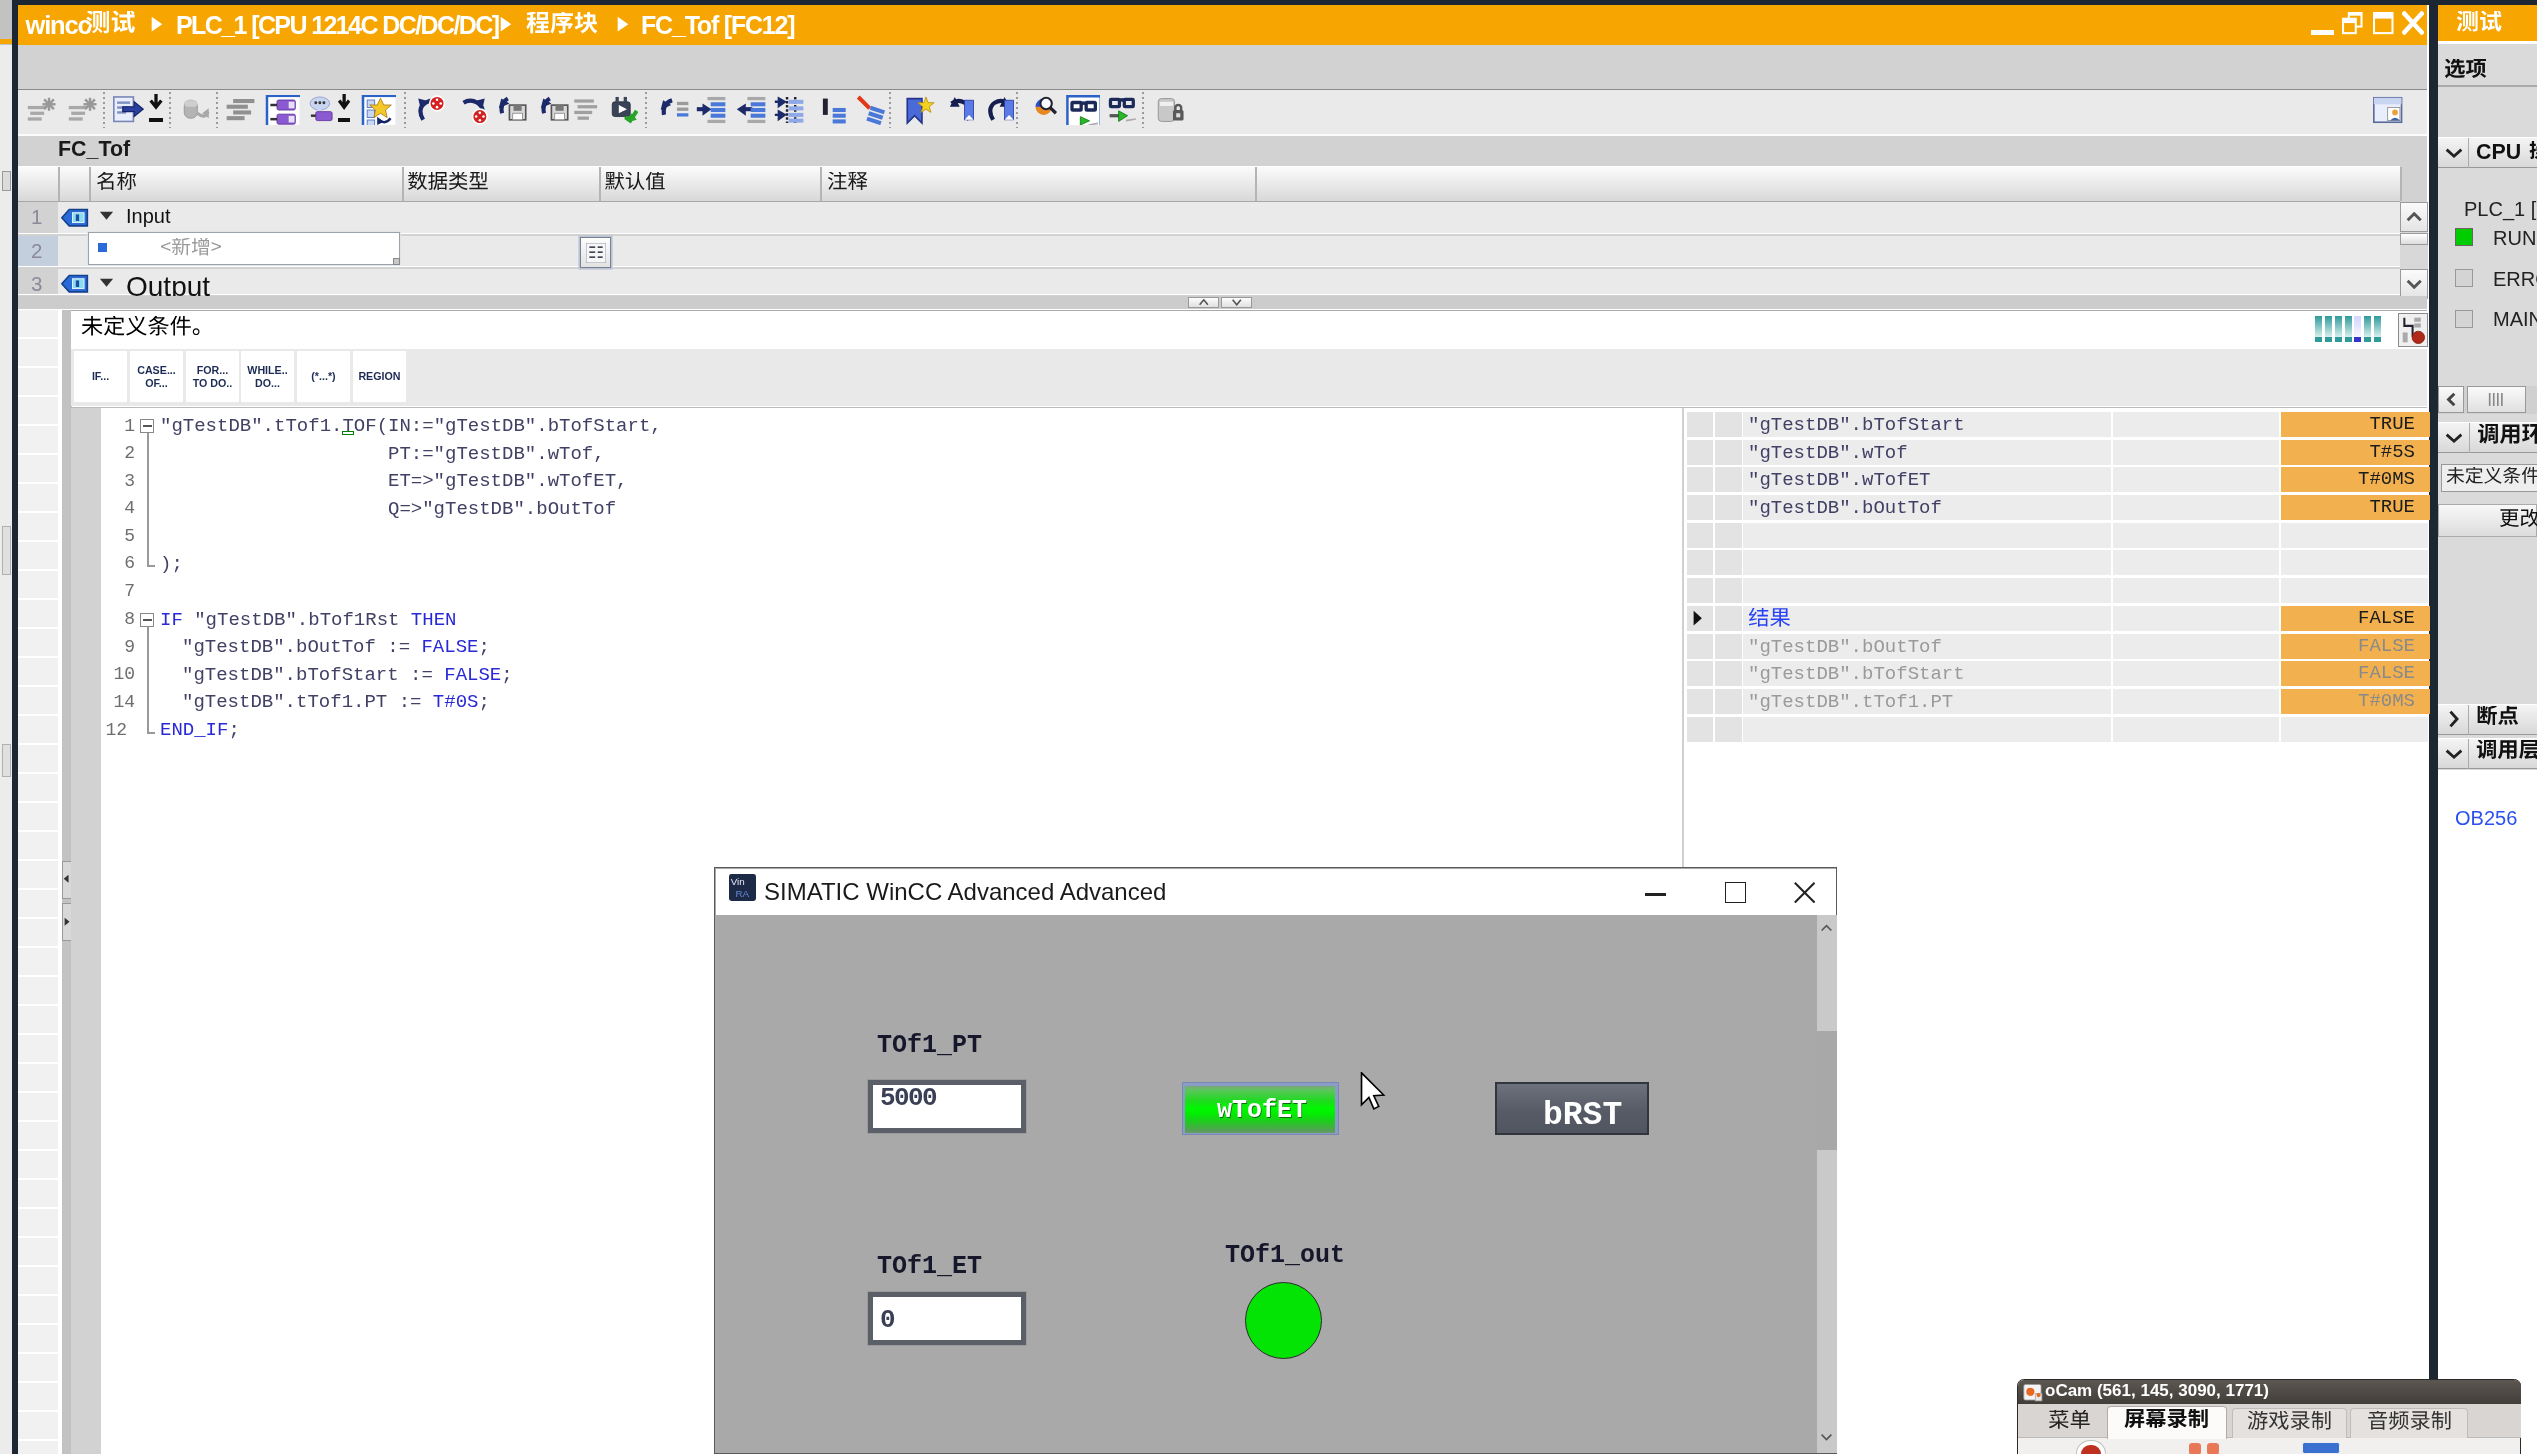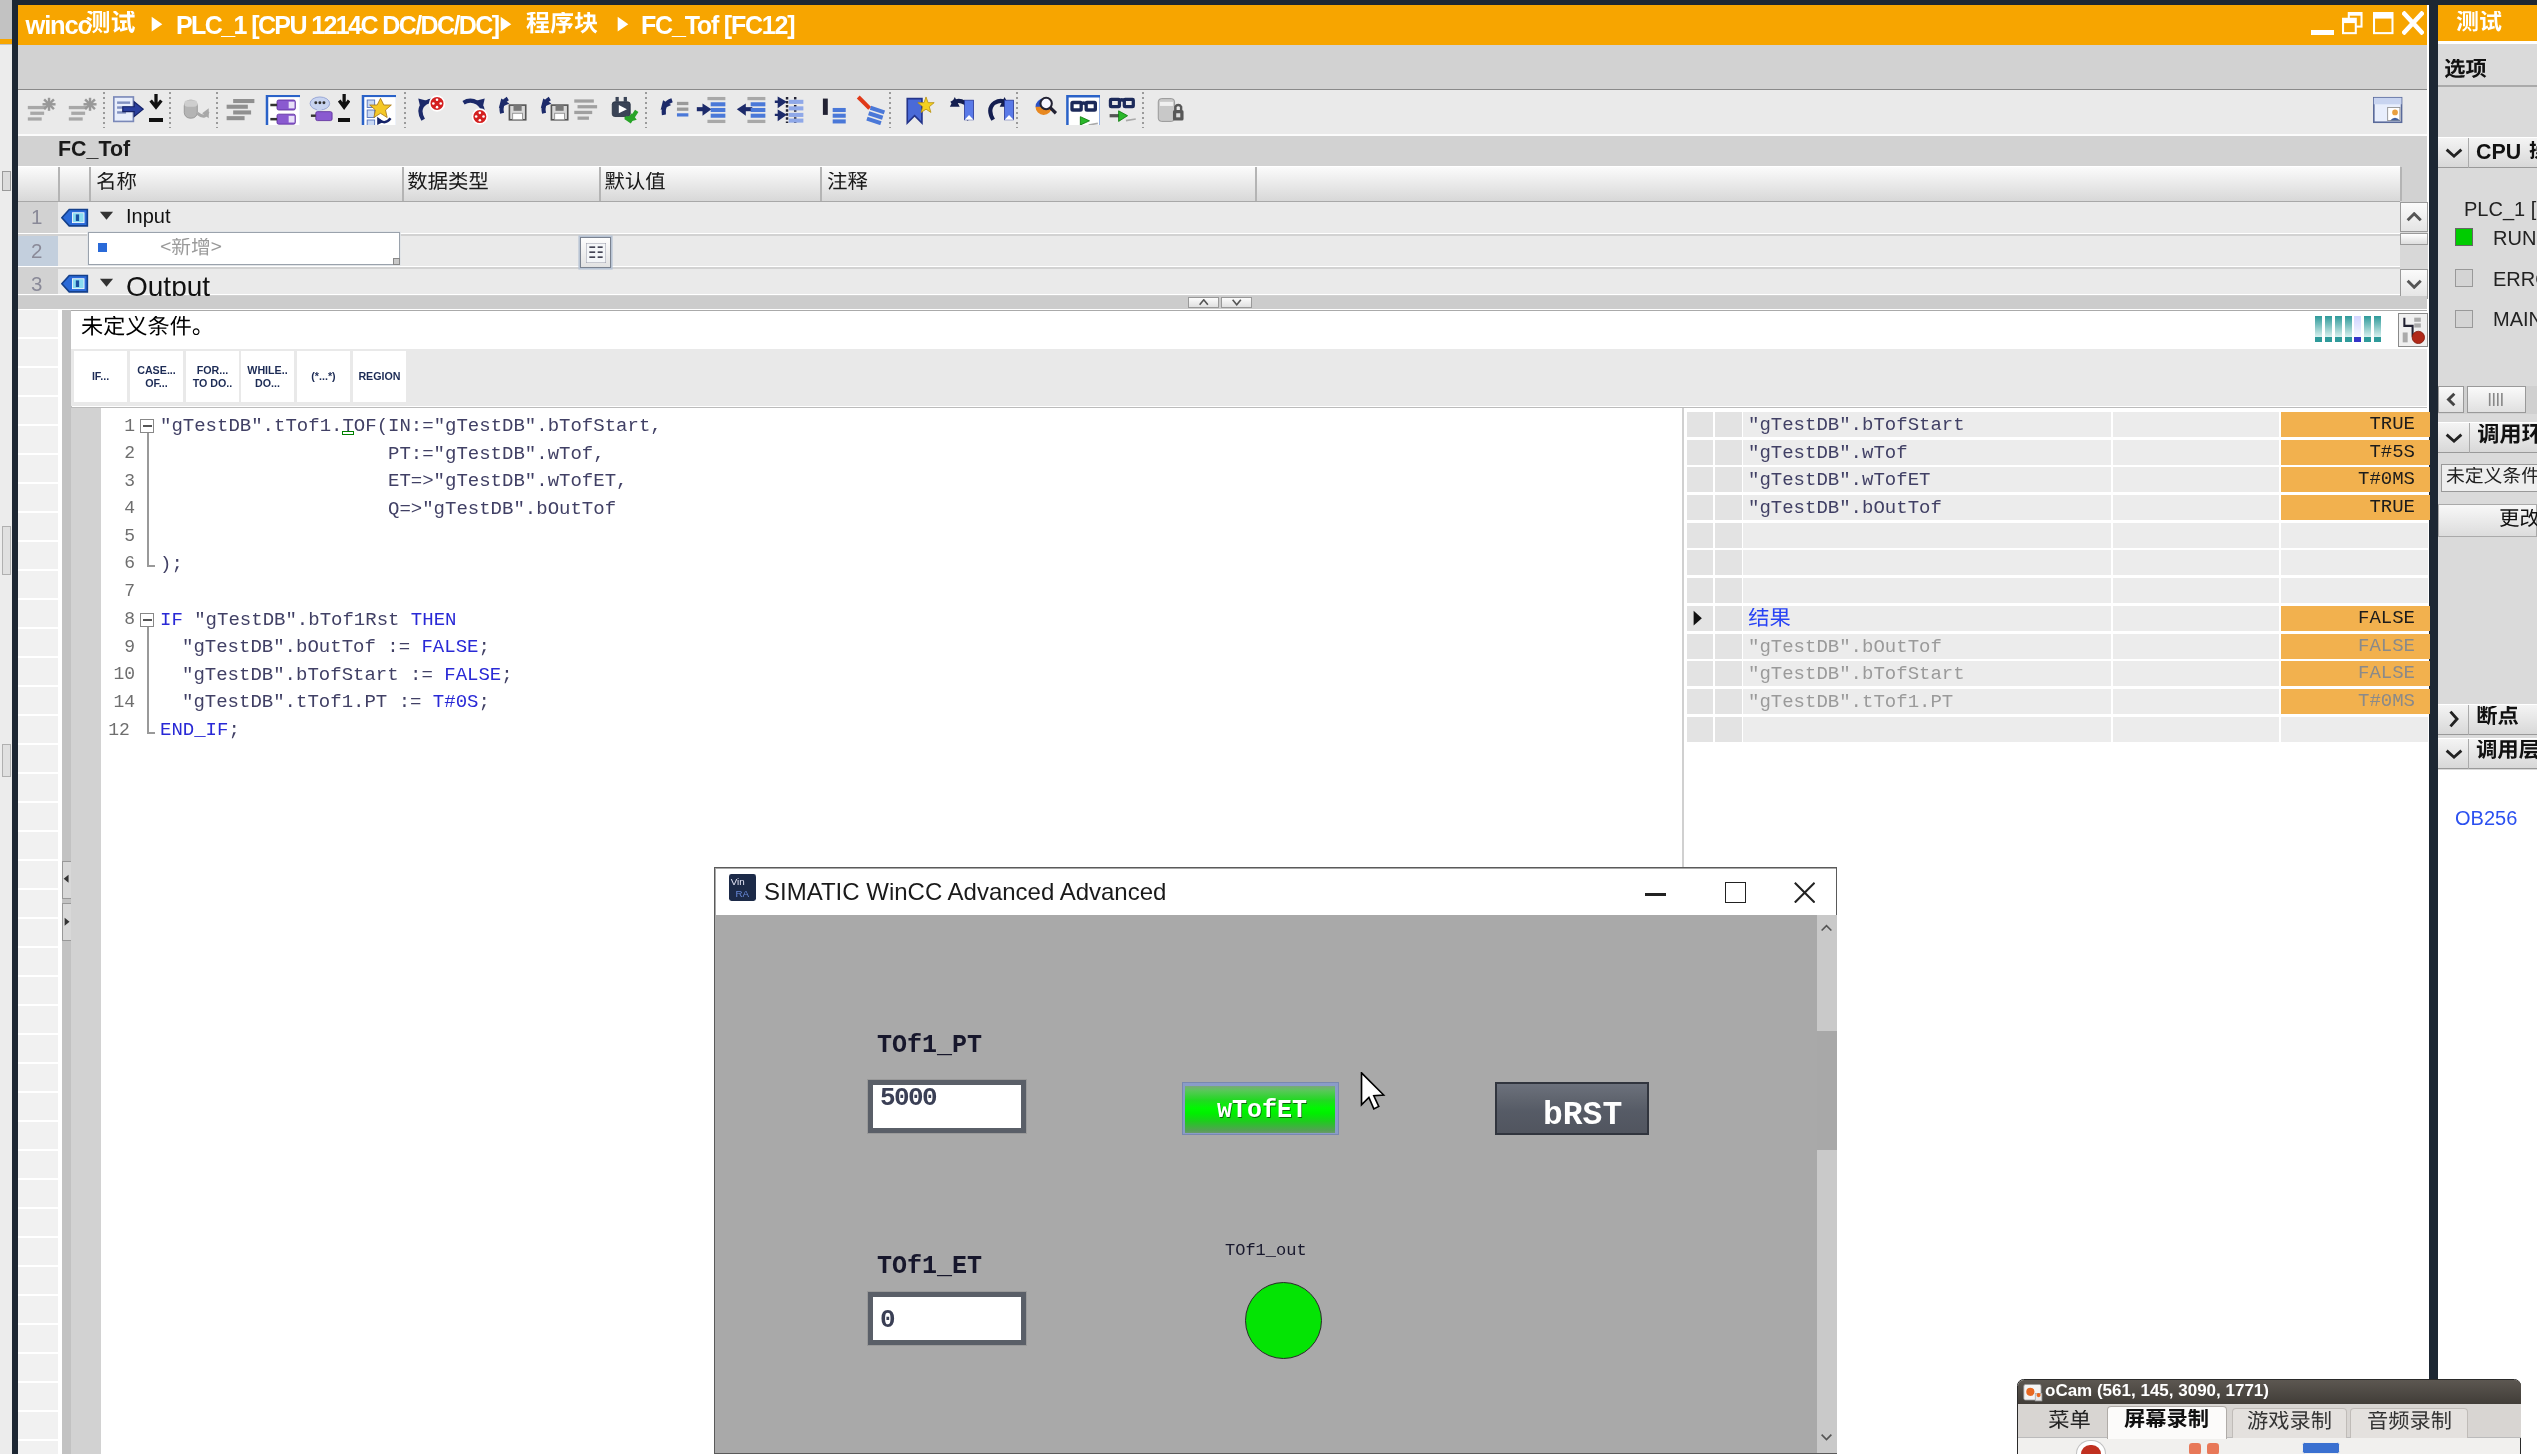--- a/index.html
+++ b/index.html
@@ -487,21 +487,21 @@
 <div class="lnum abs" style="left:97px;top:443px;width:38px;text-align:right">2</div>
 <div class="lnum abs" style="left:97px;top:471px;width:38px;text-align:right">3</div>
 <div class="lnum abs" style="left:97px;top:498px;width:38px;text-align:right">4</div>
 <div class="lnum abs" style="left:97px;top:526px;width:38px;text-align:right">5</div>
 <div class="lnum abs" style="left:97px;top:553px;width:38px;text-align:right">6</div>
 <div class="lnum abs" style="left:97px;top:581px;width:38px;text-align:right">7</div>
 <div class="lnum abs" style="left:97px;top:609px;width:38px;text-align:right">8</div>
 <div class="lnum abs" style="left:97px;top:637px;width:38px;text-align:right">9</div>
 <div class="lnum abs" style="left:97px;top:664px;width:38px;text-align:right">10</div>
 <div class="lnum abs" style="left:97px;top:692px;width:38px;text-align:right">14</div>
-<div class="lnum abs" style="left:100px;top:720px;width:38px;text-align:center">12</div>
+<div class="lnum abs" style="left:89px;top:720px;width:38px;text-align:right">12</div>
 <div class="code abs" style="left:160px;top:415px">"gTestDB".tTof1.TOF(IN:="gTestDB".bTofStart,</div>
 <div class="code abs" style="left:388px;top:443px">PT:="gTestDB".wTof,</div>
 <div class="code abs" style="left:388px;top:470px">ET=&gt;"gTestDB".wTofET,</div>
 <div class="code abs" style="left:388px;top:498px">Q=&gt;"gTestDB".bOutTof</div>
 <div class="code abs" style="left:160px;top:553px">);</div>
 <div class="code abs" style="left:160px;top:609px"><span class="kw">IF</span> "gTestDB".bTof1Rst <span class="kw">THEN</span></div>
 <div class="code abs" style="left:182px;top:636px">"gTestDB".bOutTof := <span class="kw">FALSE</span>;</div>
 <div class="code abs" style="left:182px;top:664px">"gTestDB".bTofStart := <span class="kw">FALSE</span>;</div>
 <div class="code abs" style="left:182px;top:691px">"gTestDB".tTof1.PT := <span class="kw">T#0S</span>;</div>
 <div class="code abs" style="left:160px;top:719px"><span class="kw">END_IF</span>;</div>
@@ -693,21 +693,21 @@
 <div class="abs" style="left:1817px;top:915px;width:20px;height:538px;background:#c9c9c9"></div>
 <svg class="abs" style="left:1820px;top:924px" width="13" height="8.2" xmlns="http://www.w3.org/2000/svg" viewBox="0 0 16 10">
       <path d="M2 8 L8 2 L14 8" stroke="#555" stroke-width="2" fill="none"></path>
     </svg>
 <svg class="abs" style="left:1820px;top:1433px" width="13" height="8.2" xmlns="http://www.w3.org/2000/svg" viewBox="0 0 16 10">
       <path d="M2 2 L8 8 L14 2" stroke="#555" stroke-width="2" fill="none"></path>
     </svg>
 <div class="abs" style="left:1817px;top:1031px;width:20px;height:119px;background:#a8a8a8"></div>
 <div class="mono abs" style="left:877px;top:1031px;font-size:25px;font-weight:bold;color:#17172c">TOf1_PT</div>
 <div class="mono abs" style="left:877px;top:1252px;font-size:25px;font-weight:bold;color:#17172c">TOf1_ET</div>
-<div class="mono abs" style="left:1225px;top:1241px;font-size:17px;font-weight:normal;color:#17172c">TOf1_out</div>
+<div class="mono abs" style="left:1225px;top:1241px;font-size:25px;font-weight:bold;color:#17172c">TOf1_out</div>
 <div class="abs" style="left:868px;top:1080px;width:158px;height:53px;background:#fff;border:5.7px solid #5a5f68;outline:0.8px solid #9a9a9a"></div>
 <div class="mono abs" style="left:880px;top:1083px;font-size:26px;font-weight:bold;letter-spacing:-1.6px;color:#3a3f55">5000</div>
 <div class="abs" style="left:868px;top:1292px;width:158px;height:53px;background:#fff;border:5.7px solid #5a5f68;outline:0.8px solid #9a9a9a"></div>
 <div class="mono abs" style="left:880px;top:1305px;font-size:26px;font-weight:bold;letter-spacing:-1.6px;color:#3a3f55">0</div>
 <div class="abs" style="left:1182px;top:1082px;width:157px;height:53px;background:#8a9cc8;border:0.8px solid #7888b0"></div>
 <div class="abs" style="left:1185px;top:1086px;width:150px;height:47px;background:linear-gradient(#7aa87a 0%,#58c858 10%,#22d822 30%,#00f800 48%,#00ef00 58%,#1ecc1e 75%,#55a055 95%,#6a9a6a 100%)"></div>
 <div class="mono abs" style="left:1217px;top:1096px;font-size:25px;font-weight:bold;color:#fff;text-shadow:0.8px 0.8px 0 #0a6a0a">wTofET</div>
 <div class="abs" style="left:1495px;top:1082px;width:154px;height:53px;background:linear-gradient(#6c717c 0%,#60656f 30%,#565b66 55%,#51555f 100%);border:2.5px solid #31353e"></div>
 <div class="mono abs" style="left:1543px;top:1097px;font-size:33px;font-weight:bold;color:#fff">bRST</div>
 <svg class="abs" style="left:1359px;top:1072px" width="28" height="41" xmlns="http://www.w3.org/2000/svg" viewBox="0 0 34 50">

